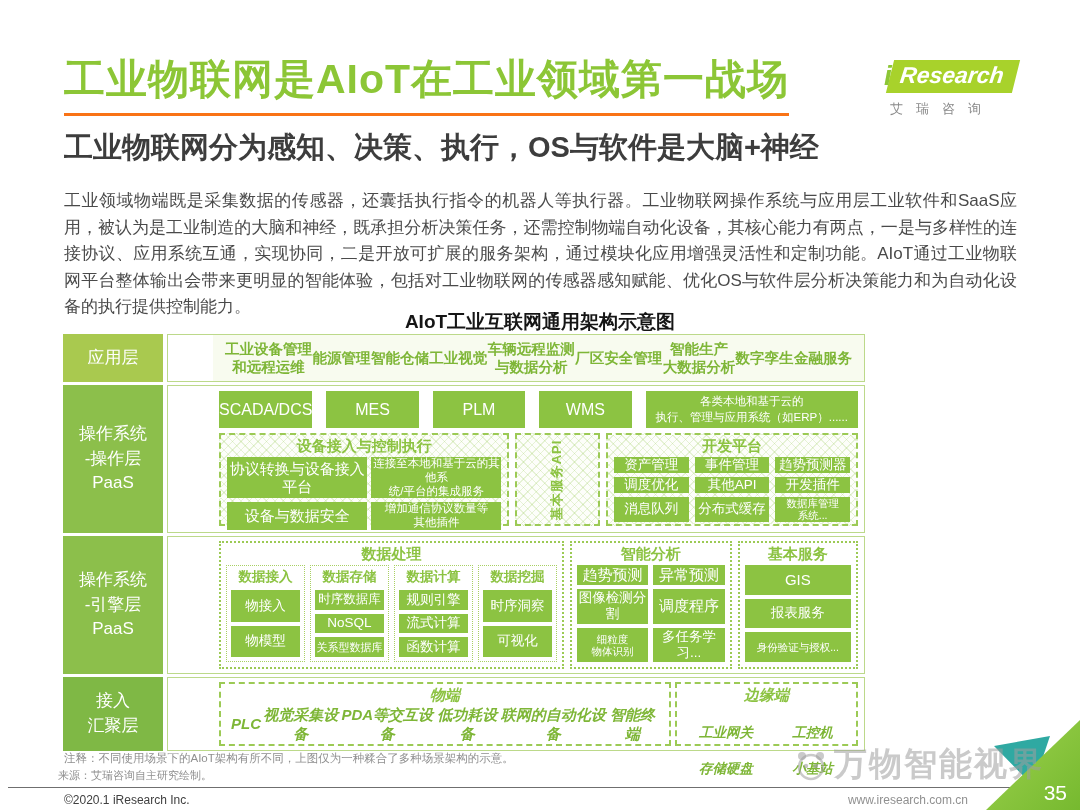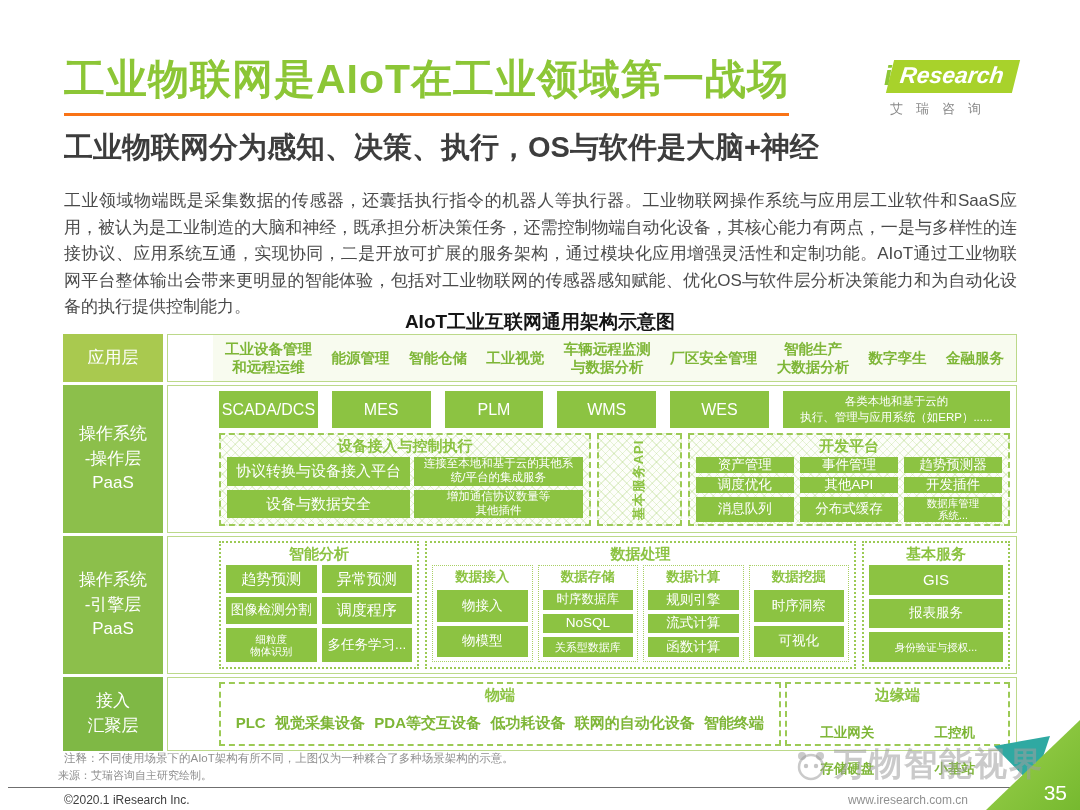--- a/index.html
+++ b/index.html
@@ -25,21 +25,21 @@
   .logo-band span { color:#fff; font-style:italic; font-weight:bold; font-size:23px; display:inline-block; transform:skewX(7deg); }
   .logo-cn { margin-top:7px; color:#8a8a8a; font-size:13px; letter-spacing:13px; padding-left:6px; white-space:nowrap; }
   .subtitle { position:absolute; left:64px; top:128px; font-size:29px; font-weight:bold; color:#3d3d3d; }
   .body-text {
     position:absolute; left:64px; top:188px; width:953px;
     font-size:17px; line-height:1.56; color:#4a4a4a; text-align:justify;
   }
   .diagram-title { position:absolute; left:0; top:309px; width:1080px; text-align:center; font-size:19px; font-weight:bold; color:#151515; }
 
   
-  .diagram { position:absolute; left:63px; top:334px; width:954px; display:flex; flex-direction:column; gap:3px; }
+  .diagram { position:absolute; left:63px; top:334px; width:802px; display:flex; flex-direction:column; gap:3px; }
   .drow { display:flex; gap:4px; }
   .row1{height:48px;} .row2{height:148px;} .row3{height:138px;} .row4{height:74px;}
   .row-label {
     flex:0 0 100px; color:#fff; display:flex; align-items:center; justify-content:center;
     text-align:center; font-size:17px; line-height:1.45; white-space:pre-line;
   }
   .lab-app{background:#a9c94f;} .lab-mid{background:#8cbf4b;} .lab-acc{background:#7fb845;}
   .row-content { flex:1; border:1px solid #bcd98a; position:relative; background:#fff;padding-left:45px; }
 
   .gbox { background:#8cc342; color:#fff; display:flex; align-items:center; justify-content:center; text-align:center; line-height:1.2; }
@@ -84,21 +84,21 @@
   .group-title { text-align:center; color:#8cc342; font-weight:bold; font-size:13.5px; flex:0 0 17px; }
   .group .gbox { flex:1; font-size:13.5px; }
   .group .f12 { font-size:12.5px; } .group .f11 { font-size:11px; }
   .ai-sec { flex:25; padding:2px 5px 5px; display:flex; flex-direction:column; }
   .ai-grid { flex:1; display:grid; grid-template-columns:1fr 1fr; gap:4px 5px; min-height:0; }
   .basic-sec { flex:18; padding:2px 5px 5px; display:flex; flex-direction:column; }
   .basic-col { flex:1; display:flex; flex-direction:column; gap:4px; min-height:0; }
   .basic-col .gbox { flex:1; }
 
   
-  .acc-wrap { height:100%; padding:4px 6px; display:flex; gap:4px; }
+  .acc-wrap { height:100%; padding:4px 6px; display:flex; gap:4px;font-style:italic; }
   .thing-sec { flex:60; padding:2px 6px 4px; display:flex; flex-direction:column; }
   .thing-items { flex:1; display:flex; align-items:center; justify-content:space-around; padding:0 4px; }
   .thing-items .gtext { font-size:15px; }
   .edge-sec { flex:23; padding:2px 6px 4px; display:flex; flex-direction:column; }
   .edge-grid { flex:1; display:grid; grid-template-columns:1.15fr 1fr; gap:0 6px; align-items:center; }
   .edge-grid .gtext { font-size:13.5px;margin-top:19px; }
 
   
   .note1 { position:absolute; left:64px; top:751px; font-size:11.5px; color:#8f8f8f; }
   .note2 { position:absolute; left:58px; top:768px; font-size:11px; color:#8f8f8f; }
@@ -158,21 +158,20 @@
     <div class="row-label lab-mid">操作系统
 -操作层
 PaaS</div>
     <div class="row-content">
       <div class="ops-wrap">
         <div class="sys-row">
           <div class="gbox sys-box">SCADA/DCS</div>
           <div class="gbox sys-box">MES</div>
           <div class="gbox sys-box">PLM</div>
           <div class="gbox sys-box">WMS</div>
-          <div class="gbox sys-box">WES</div>
           <div class="gbox sys-box wide">各类本地和基于云的
 执行、管理与应用系统（如ERP）......</div>
         </div>
         <div class="sections-row">
           <div class="sec dashed hatch device-sec">
             <div class="sec-head">设备接入与控制执行</div>
             <div class="device-grid">
               <div class="gbox c-lg">协议转换与设备接入平台</div>
               <div class="gbox c-sm">连接至本地和基于云的其他系
 统/平台的集成服务</div>
@@ -203,57 +202,57 @@
       </div>
     </div>
   </div>
 
   <div class="drow row3">
     <div class="row-label lab-mid">操作系统
 -引擎层
 PaaS</div>
     <div class="row-content">
       <div class="eng-wrap">
+        <div class="sec dotted data-sec">
+          <div class="sec-head">数据处理</div>
+          <div class="data-groups">
+            <div class="group">
+              <div class="group-title">数据接入</div>
+              <div class="gbox">物接入</div>
+              <div class="gbox">物模型</div>
+            </div>
+            <div class="group">
+              <div class="group-title">数据存储</div>
+              <div class="gbox f12">时序数据库</div>
+              <div class="gbox">NoSQL</div>
+              <div class="gbox f11">关系型数据库</div>
+            </div>
+            <div class="group">
+              <div class="group-title">数据计算</div>
+              <div class="gbox">规则引擎</div>
+              <div class="gbox">流式计算</div>
+              <div class="gbox">函数计算</div>
+            </div>
+            <div class="group">
+              <div class="group-title">数据挖掘</div>
+              <div class="gbox">时序洞察</div>
+              <div class="gbox">可视化</div>
+            </div>
+          </div>
+        </div>
         <div class="sec dotted ai-sec">
           <div class="sec-head">智能分析</div>
           <div class="ai-grid">
             <div class="gbox c-lg">趋势预测</div>
             <div class="gbox c-lg">异常预测</div>
             <div class="gbox c-md">图像检测分割</div>
             <div class="gbox c-lg">调度程序</div>
             <div class="gbox c-xs">细粒度
 物体识别</div>
             <div class="gbox c-md">多任务学习...</div>
-          </div>
-        </div>
-        <div class="sec dotted data-sec">
-          <div class="sec-head">数据处理</div>
-          <div class="data-groups">
-            <div class="group">
-              <div class="group-title">数据接入</div>
-              <div class="gbox">物接入</div>
-              <div class="gbox">物模型</div>
-            </div>
-            <div class="group">
-              <div class="group-title">数据存储</div>
-              <div class="gbox f12">时序数据库</div>
-              <div class="gbox">NoSQL</div>
-              <div class="gbox f11">关系型数据库</div>
-            </div>
-            <div class="group">
-              <div class="group-title">数据计算</div>
-              <div class="gbox">规则引擎</div>
-              <div class="gbox">流式计算</div>
-              <div class="gbox">函数计算</div>
-            </div>
-            <div class="group">
-              <div class="group-title">数据挖掘</div>
-              <div class="gbox">时序洞察</div>
-              <div class="gbox">可视化</div>
-            </div>
           </div>
         </div>
         <div class="sec dotted basic-sec">
           <div class="sec-head">基本服务</div>
           <div class="basic-col">
             <div class="gbox c-lg">GIS</div>
             <div class="gbox c-md">报表服务</div>
             <div class="gbox c-xs">身份验证与授权...</div>
           </div>
         </div>

